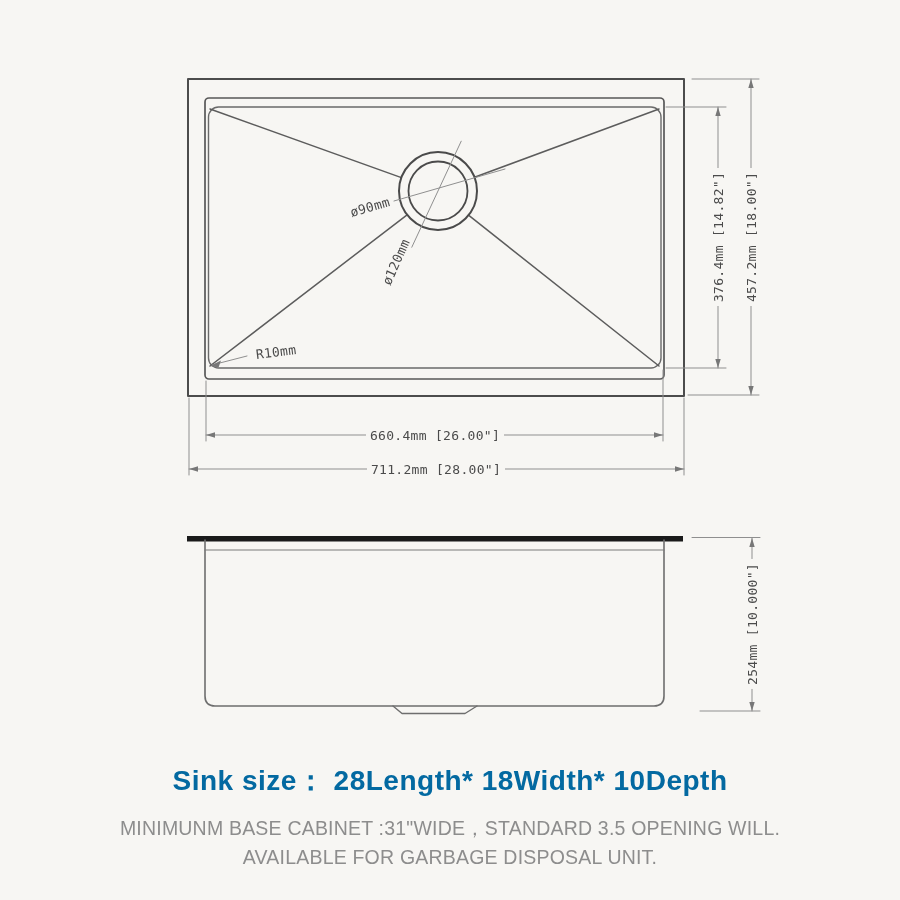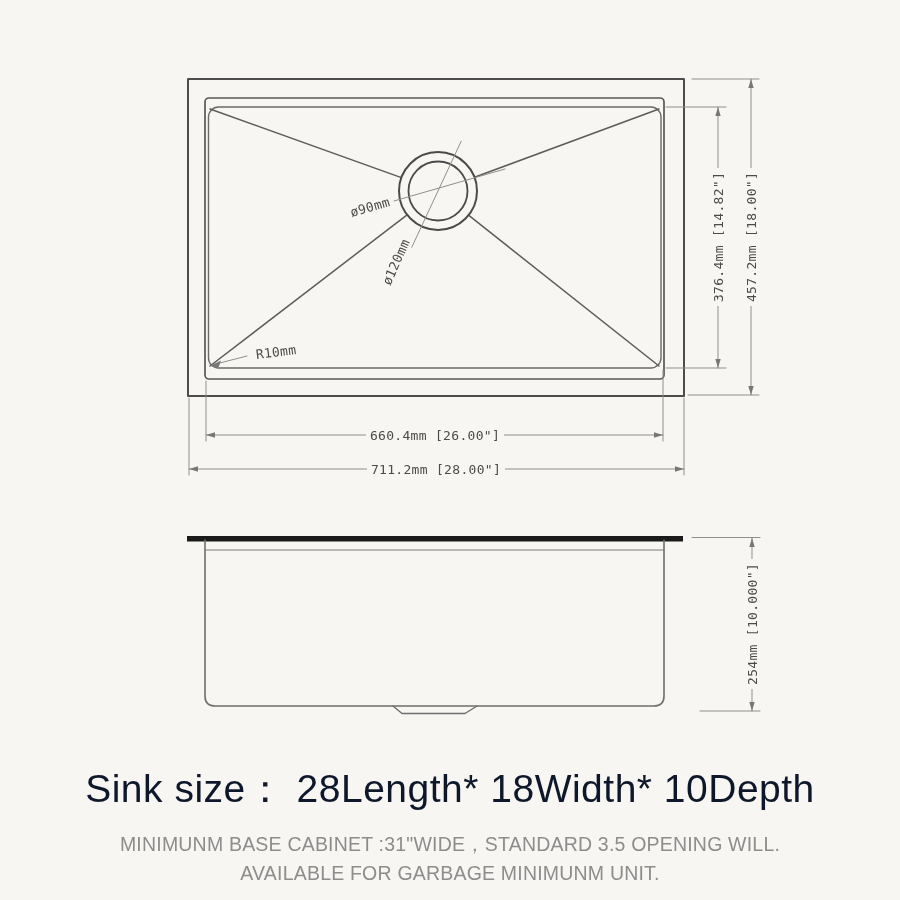--- a/index.html
+++ b/index.html
@@ -22,23 +22,23 @@
   .dim.bg{background:#f7f6f3;padding:0 4px;}
   .dim.rot90{transform:translate(-50%,-50%) rotate(-90deg);}
   .dim.rot16{transform:translate(-50%,-50%) rotate(-16deg);}
   .dim.rot66{transform:translate(-50%,-50%) rotate(-66deg);background:#f7f6f3;padding:0 2px;}
   .dim.rot7{transform:translate(-50%,-50%) rotate(-7deg);}
   .caption{
     position:absolute;left:0;top:762px;width:900px;
     text-align:center;
   }
   .caption .title{
-    font-size:39px;
-    font-weight:400;
-    color:#0f172a;
+    font-size:28px;
+    font-weight:700;
+    color:#0369a1;
     letter-spacing:0.5px;
     margin:0 0 14px 0;
   }
   .caption .sub{
     font-size:19.5px;
     font-weight:400;
     color:#8d8d8d;
     letter-spacing:0.2px;
     line-height:29px;
     margin:0;
@@ -146,16 +146,16 @@
 
   <div class="txt dim bg" style="left:435px;top:435px;">660.4mm [26.00"]</div>
 
   <div class="txt dim bg" style="left:436px;top:469px;">711.2mm [28.00"]</div>
 
   <div class="txt dim rot90 bg" style="left:752px;top:624px;">254mm [10.000"]</div>
 
   <div class="caption">
     <div class="title">Sink size： 28Length* 18Width* 10Depth</div>
     <p class="sub">MINIMUNM BASE CABINET :31"WIDE，STANDARD 3.5 OPENING WILL.</p>
-    <p class="sub">AVAILABLE FOR GARBAGE MINIMUNM UNIT.</p>
+    <p class="sub">AVAILABLE FOR GARBAGE DISPOSAL UNIT.</p>
   </div>
 
 </div>
 
 </body></html>

